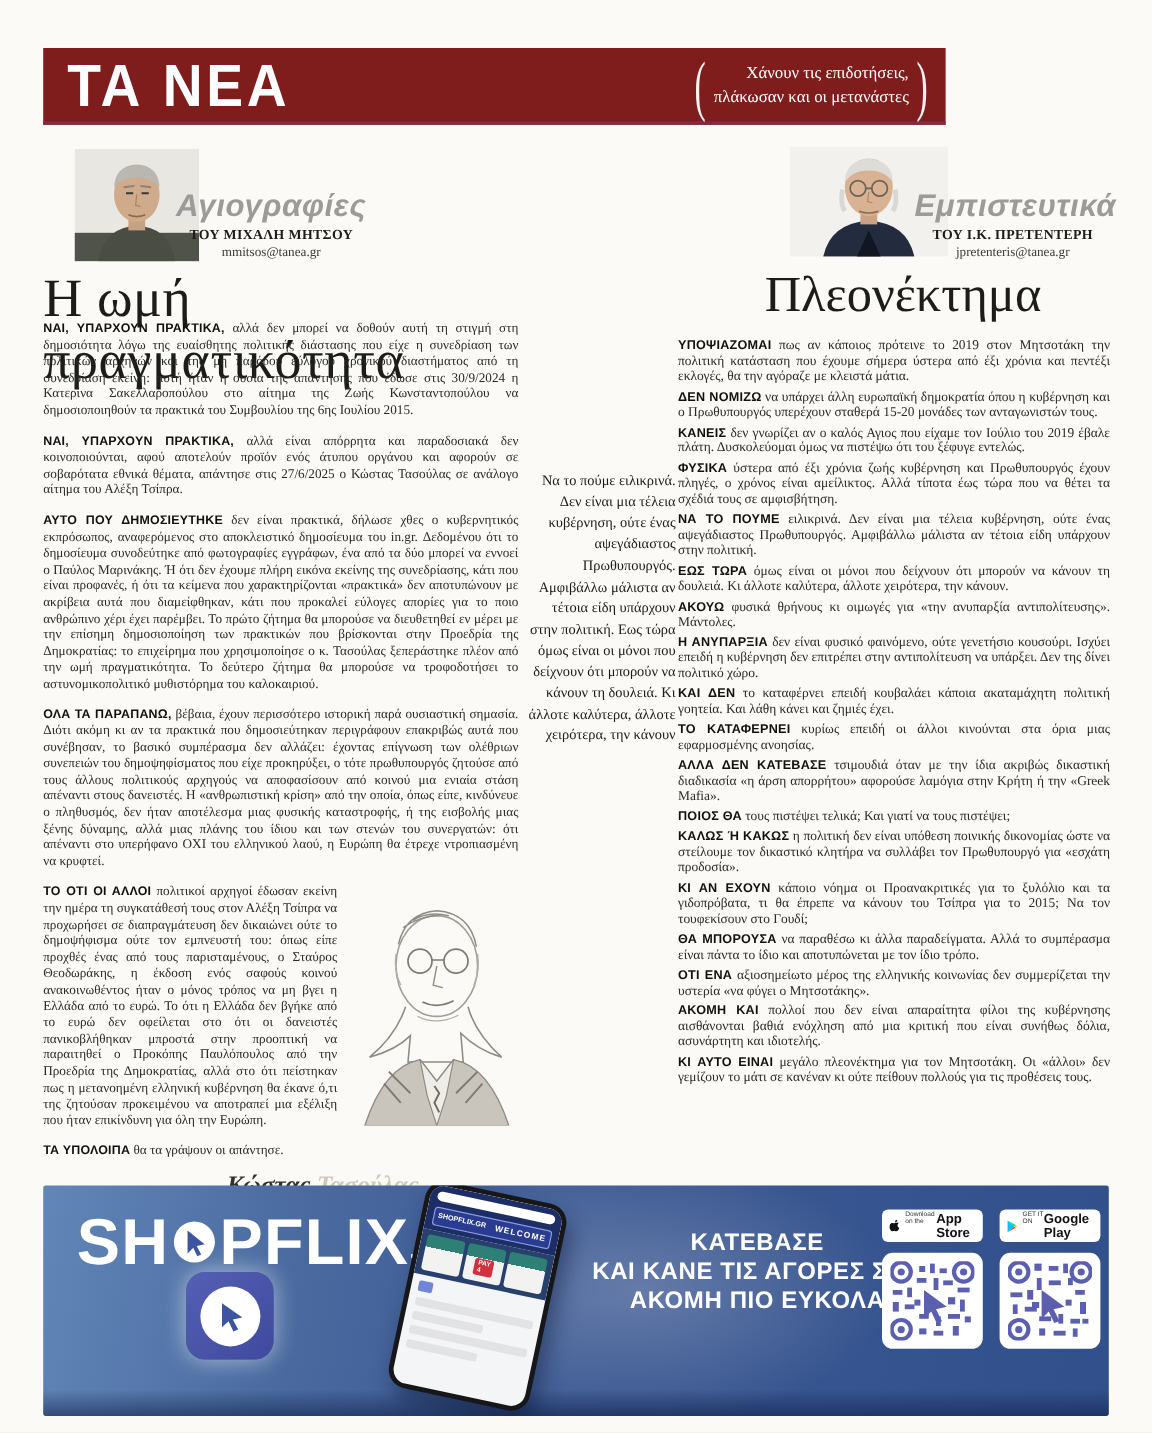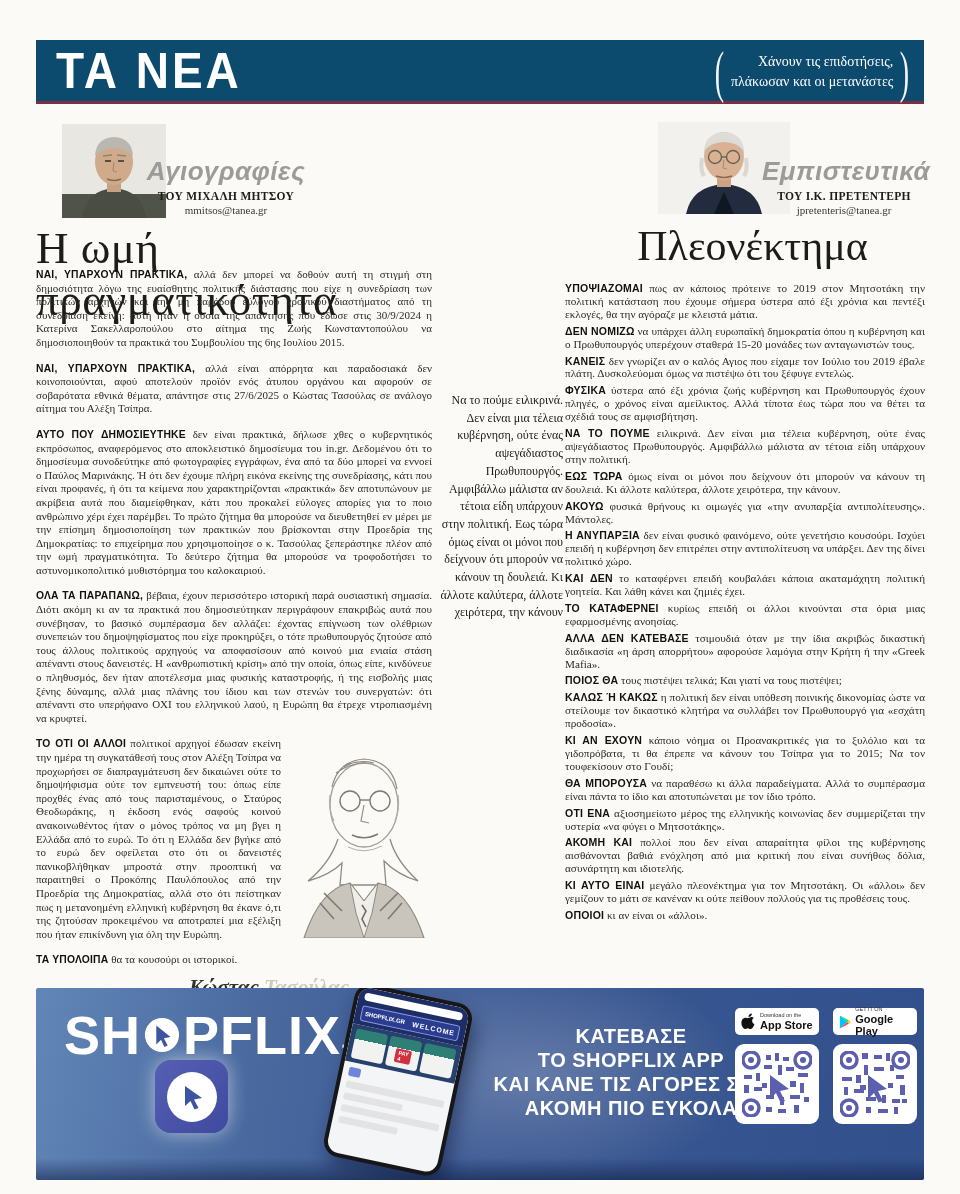--- a/index.html
+++ b/index.html
@@ -1,22 +1,22 @@
 <!DOCTYPE html>
 <html><head>
 <meta charset="utf-8">
 <style>
   * { margin:0; padding:0; box-sizing:border-box; }
   html,body { background:#e8e6e1; }
   .page { position:relative; width:960px; height:1194px; margin:0 auto; background:#fbfaf6;
           font-family:"Liberation Serif", serif; color:#2a2a28; overflow:hidden; }
 
   
-  .masthead { position:absolute; left:36px; top:40px; width:888px; height:64px;
-              background:#0c4a6e; border-bottom:3px solid #7a2f45; display:flex; align-items:center; }
+  .masthead { position:absolute; left:36px; top:40px; width:752px; height:64px;
+              background:#7f1d1d; border-bottom:3px solid #7a2f45; display:flex; align-items:center; }
   .masthead-logo { font-family:"Liberation Sans", sans-serif; font-weight:800; font-size:46px;
                    color:#fff; letter-spacing:3px; margin-left:20px; transform:scaleY(1.08); }
   .masthead-quote { position:absolute; right:10px; top:0; height:64px; display:flex; align-items:center; gap:2px; color:#fff; }
   .paren { font-size:56px; font-weight:400; line-height:56px; display:inline-block; transform:scaleX(.5); opacity:.95; }
   .quote-lines { text-align:right; font-size:14px; line-height:20px; font-family:"Liberation Serif", serif; }
 
   
   .photo { position:absolute; overflow:hidden; }
   .kicker { position:absolute; text-align:center; }
   .kicker-title { font-family:"Liberation Sans", sans-serif; font-weight:700; font-size:26px; color:#9d9b99; letter-spacing:.5px;font-style:italic; }
@@ -75,21 +75,21 @@
   .scr-list { padding:5px 6px; }
   .scr-row { height:7px; background:#e3e3e6; border-radius:2px; margin-bottom:5px; }
   .scr-row.short { width:60%; }
   .scr-chip { width:12px; height:9px; background:#6f86d8; border-radius:2px; margin-bottom:5px; }
 
   .ad-text { position:absolute; left:452px; top:36px; width:286px; text-align:center; color:#fff;
              font-family:"Liberation Sans", sans-serif; font-weight:700; font-size:20px; line-height:24px; letter-spacing:.5px; z-index:2; }
 
   .badge { position:absolute; width:84px; height:27px; background:#fff; border-radius:5px;
            display:flex; align-items:center; padding:2px 6px; gap:4px; z-index:2; }
-  .badge .bt { display:flex; flex-direction:column; line-height:1; }
+  .badge .bt { display:flex; flex-direction:row; line-height:1; }
   .badge .bt .small { font:400 5.5px "Liberation Sans",sans-serif; color:#333; }
   .badge .bt .big   { font:700 11px  "Liberation Sans",sans-serif; color:#111; margin-top:1px; }
   .badge-appstore { left:699px; top:20px; }
   .badge-gplay    { left:797px; top:20px; }
 
   .qr { position:absolute; width:84px; height:80px; background:#fff; border-radius:9px; z-index:2;
         display:flex; align-items:center; justify-content:center; }
   .qr-1 { left:699px; top:56px; }
   .qr-2 { left:797px; top:56px; }
 </style>
@@ -182,21 +182,21 @@
         <path d="M14 195 Q30 146 60 140 L74 158 L88 140 Q118 146 134 195 Z" fill="#c9c5bd" stroke="#8f8b83" stroke-width="1.2"></path>
         <path d="M60 140 L74 158 L88 140 L82 170 L74 195 L66 170 Z" fill="#efede7" stroke="#8f8b83" stroke-width="1"></path>
         <path d="M30 160 L44 176 M34 150 L52 168 M98 176 L112 160 M90 168 L108 150" stroke="#7e7a72" stroke-width="1.6"></path>
         <path d="M72 162 L76 168 L72 176 L76 184" stroke="#6f6b63" stroke-width="1.6" fill="none"></path>
       </svg>
     </div>
     <div>
 
         <p><span class="lead">ΤΟ ΟΤΙ ΟΙ ΑΛΛΟΙ</span> <span>πολιτικοί αρχηγοί έδωσαν εκείνη την ημέρα τη συγκατάθεσή τους στον Αλέξη Τσίπρα να προχωρήσει σε διαπραγμάτευση δεν δικαιώνει ούτε το δημοψήφισμα ούτε τον εμπνευστή του: όπως είπε προχθές ένας από τους παρισταμένους, ο Σταύρος Θεοδωράκης, η έκδοση ενός σαφούς κοινού ανακοινωθέντος ήταν ο μόνος τρόπος να μη βγει η Ελλάδα από το ευρώ. Το ότι η Ελλάδα δεν βγήκε από το ευρώ δεν οφείλεται στο ότι οι δανειστές πανικοβλήθηκαν μπροστά στην προοπτική να παραιτηθεί ο Προκόπης Παυλόπουλος από την Προεδρία της Δημοκρατίας, αλλά στο ότι πείστηκαν πως η μετανοημένη ελληνική κυβέρνηση θα έκανε ό,τι της ζητούσαν προκειμένου να αποτραπεί μια εξέλιξη που ήταν επικίνδυνη για όλη την Ευρώπη.</span></p>
 
-        <p><span class="lead">ΤΑ ΥΠΟΛΟΙΠΑ</span> <span>θα τα κουσούρι οι ιστορικοί.</span></p>
+        <p><span class="lead">ΤΑ ΥΠΟΛΟΙΠΑ</span> <span>θα τα γράψουν οι απάντησε.</span></p>
       </div>
     <div class="caption">
       <span class="c-bold">Κώστας</span>
       <span class="c-light">Τασούλας</span>
     </div>
   </div>
 
   <div class="pull-quote">Να το πούμε ειλικρινά. Δεν είναι μια τέλεια κυβέρνηση, ούτε ένας αψεγάδιαστος Πρωθυπουργός. Αμφιβάλλω μάλιστα αν τέτοια είδη υπάρχουν στην πολιτική. Εως τώρα όμως είναι οι μόνοι που δείχνουν ότι μπορούν να κάνουν τη δουλειά. Κι άλλοτε καλύτερα, άλλοτε χειρότερα, την κάνουν</div>
 
   <div class="right-body">
@@ -231,21 +231,20 @@
       <p><span class="lead">ΚΙ ΑΝ ΕΧΟΥΝ</span> <span>κάποιο νόημα οι Προανακριτικές για το ξυλόλιο και τα γιδοπρόβατα, τι θα έπρεπε να κάνουν του Τσίπρα για το 2015; Να τον τουφεκίσουν στο Γουδί;</span></p>
 
       <p><span class="lead">ΘΑ ΜΠΟΡΟΥΣΑ</span> <span>να παραθέσω κι άλλα παραδείγματα. Αλλά το συμπέρασμα είναι πάντα το ίδιο και αποτυπώνεται με τον ίδιο τρόπο.</span></p>
 
       <p><span class="lead">ΟΤΙ ΕΝΑ</span> <span>αξιοσημείωτο μέρος της ελληνικής κοινωνίας δεν συμμερίζεται την υστερία «να φύγει ο Μητσοτάκης».</span></p>
 
       <p><span class="lead">ΑΚΟΜΗ ΚΑΙ</span> <span>πολλοί που δεν είναι απαραίτητα φίλοι της κυβέρνησης αισθάνονται βαθιά ενόχληση από μια κριτική που είναι συνήθως δόλια, ασυνάρτητη και ιδιοτελής.</span></p>
 
       <p><span class="lead">ΚΙ ΑΥΤΟ ΕΙΝΑΙ</span> <span>μεγάλο πλεονέκτημα για τον Μητσοτάκη. Οι «άλλοι» δεν γεμίζουν το μάτι σε κανέναν κι ούτε πείθουν πολλούς για τις προθέσεις τους.</span></p>
 
-      <p><span class="lead">ΟΠΟΙΟΙ</span> <span>κι αν είναι οι «άλλοι».</span></p>
     </div>
 
   <div class="ad">
 
     <div class="ad-logo">
       <span class="seg">SH</span>
       <svg class="o-cursor" viewBox="0 0 40 40">
         <circle cx="20" cy="20" r="18" fill="#fff"></circle>
         <path d="M14 10 L29 22 L22 23.5 L26 31 L22.5 32.5 L19 25 L14 30 Z" fill="#3d55a0"></path>
       </svg>
@@ -282,21 +281,20 @@
           <div class="scr-row"></div>
           <div class="scr-row short"></div>
           <div class="scr-row"></div>
           <div class="scr-row short"></div>
         </div>
       </div>
     </div>
 
     <div class="ad-text">
       <div>ΚΑΤΕΒΑΣΕ</div>
-      <div>ΤΟ SHOPFLIX APP</div>
       <div>ΚΑΙ ΚΑΝΕ ΤΙΣ ΑΓΟΡΕΣ ΣΟΥ</div>
       <div>ΑΚΟΜΗ ΠΙΟ ΕΥΚΟΛΑ</div>
     </div>
 
     <div class="badge badge-appstore">
       <svg width="15" height="17" viewBox="0 0 15 17">
         <path d="M10.8 0.5 Q10.9 2 9.9 3.1 Q8.9 4.2 7.6 4.1 Q7.4 2.7 8.4 1.6 Q9.5 0.5 10.8 0.5 Z" fill="#111"></path>
         <path d="M7.5 4.8 Q8.6 4.8 9.6 4.3 Q11.3 3.6 12.7 4.9 Q11 6 11.1 8 Q11.2 10.4 13.4 11.3 Q12.8 13 11.8 14.4 Q10.8 15.9 9.5 15.9 Q8.3 15.9 7.6 15.4 Q6.8 15 5.9 15.4 Q4.9 15.9 4 15.9 Q2.8 15.9 1.7 14.2 Q0 11.7 0.4 8.7 Q0.8 5.6 3.3 4.9 Q4.5 4.5 5.8 5.1 Q6.7 5.5 7.5 4.8 Z" fill="#111"></path>
       </svg>
       <span class="bt">

